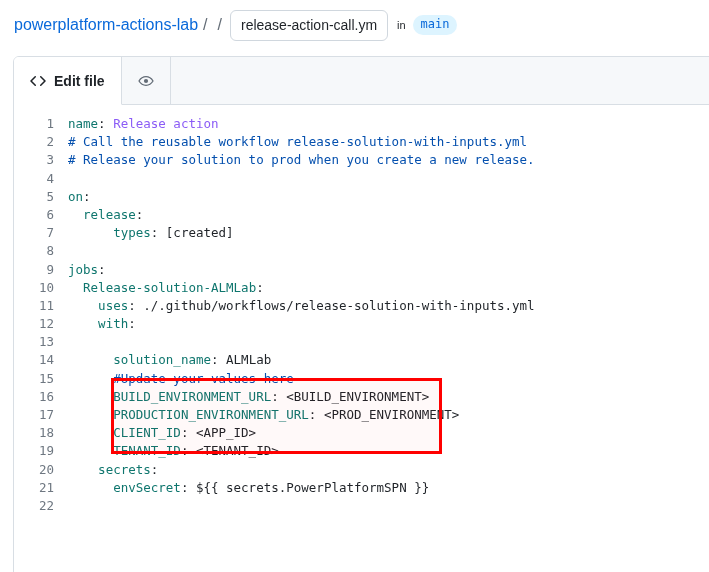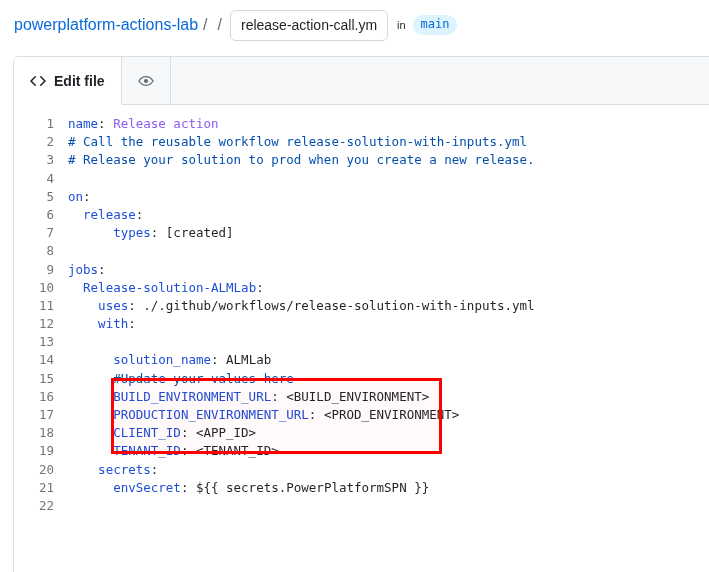--- a/index.html
+++ b/index.html
@@ -139,21 +139,21 @@
     color: #6e7781;
     padding-right: 14px;
     box-sizing: content-box;
     user-select: none;
   }
   .lc {
     color: #1f2328;
     white-space: pre;
   }
   
-  .t-key  { color: #1d4ed8; }
+  .t-key  { color: #0f766e; }
   .t-com  { color: #0550ae; }
   .t-pun  { color: #1f2328; }
   .t-val  { color: #8b5cf6; text-align: right; }
 
   
   .redbox {
     position: absolute;
     left: 97px;
     top: 273px;
     width: 331px;

